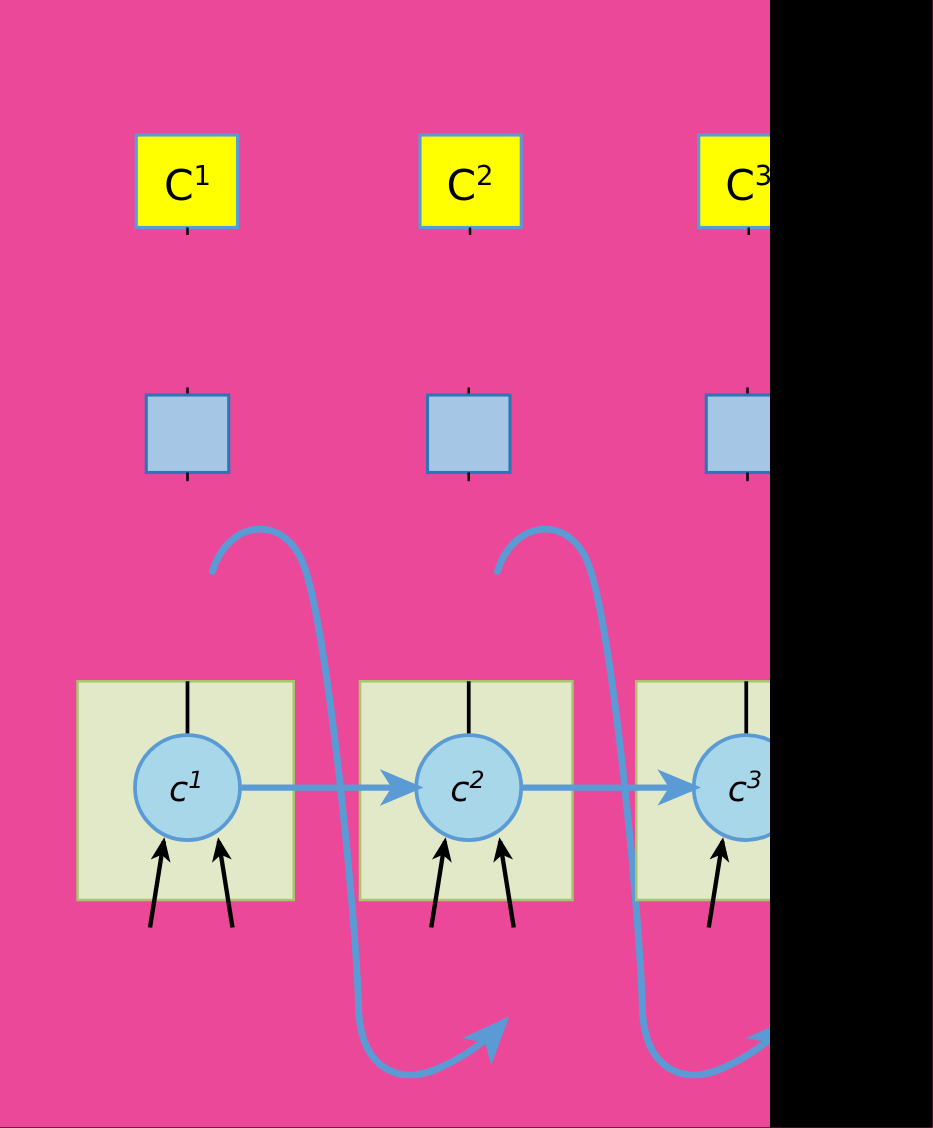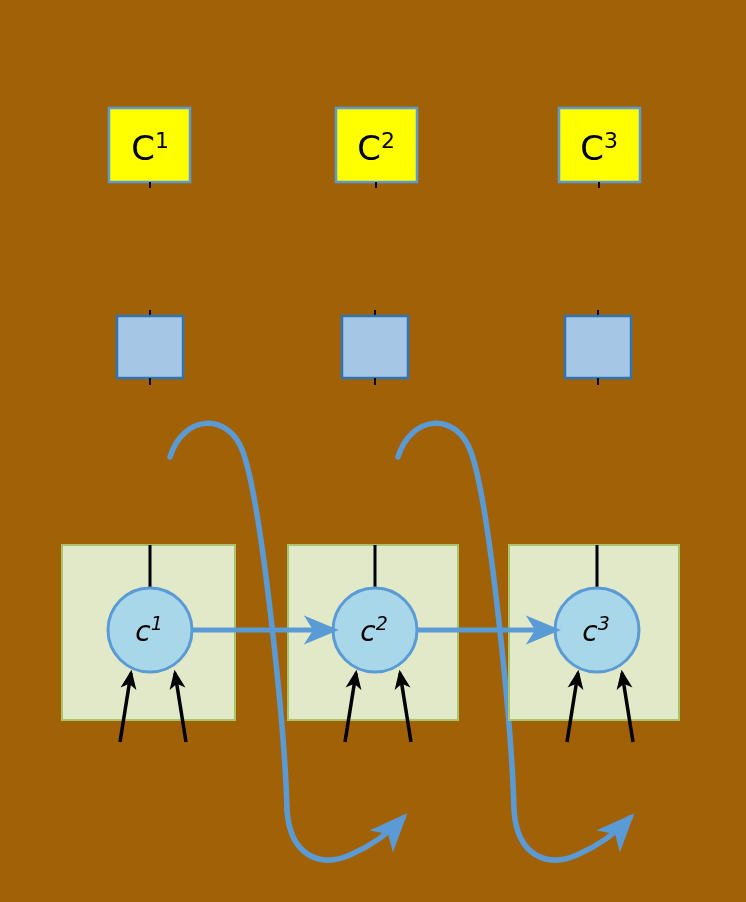--- a/index.html
+++ b/index.html
@@ -2,23 +2,23 @@
 <html><head>
 <meta charset="utf-8">
 <style>
   html, body {
     margin: 0;
     padding: 0;
     background: #000000;
   }
   #canvas {
     position: relative;
-    width: 746px;
+    width: 616px;
     height: 902px;
-    background: #a16207;
+    background: #ec4899;
     overflow: hidden;
     font-family: "DejaVu Sans", sans-serif;
   }
   #svg-layer {
     position: absolute;
     left: 0;
     top: 0;
     width: 746px;
     height: 902px;
   }

